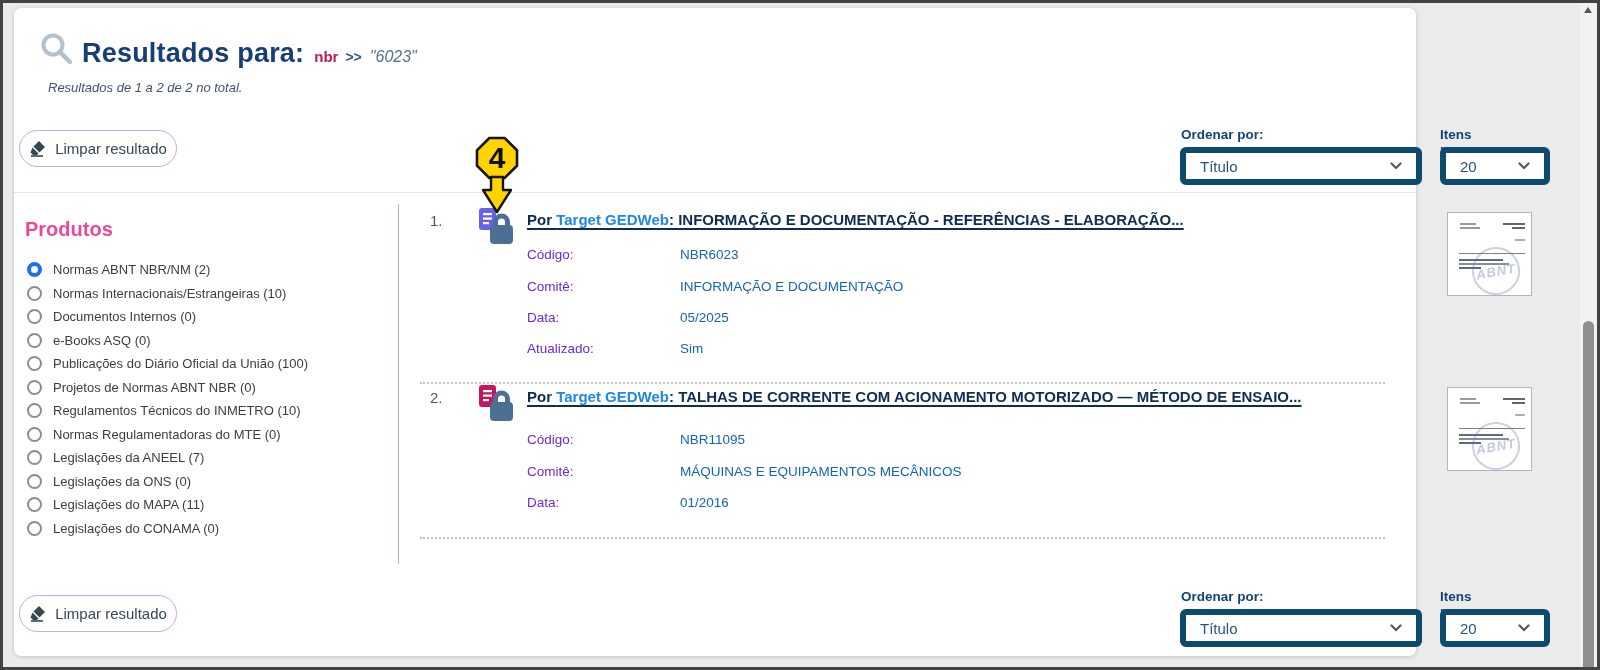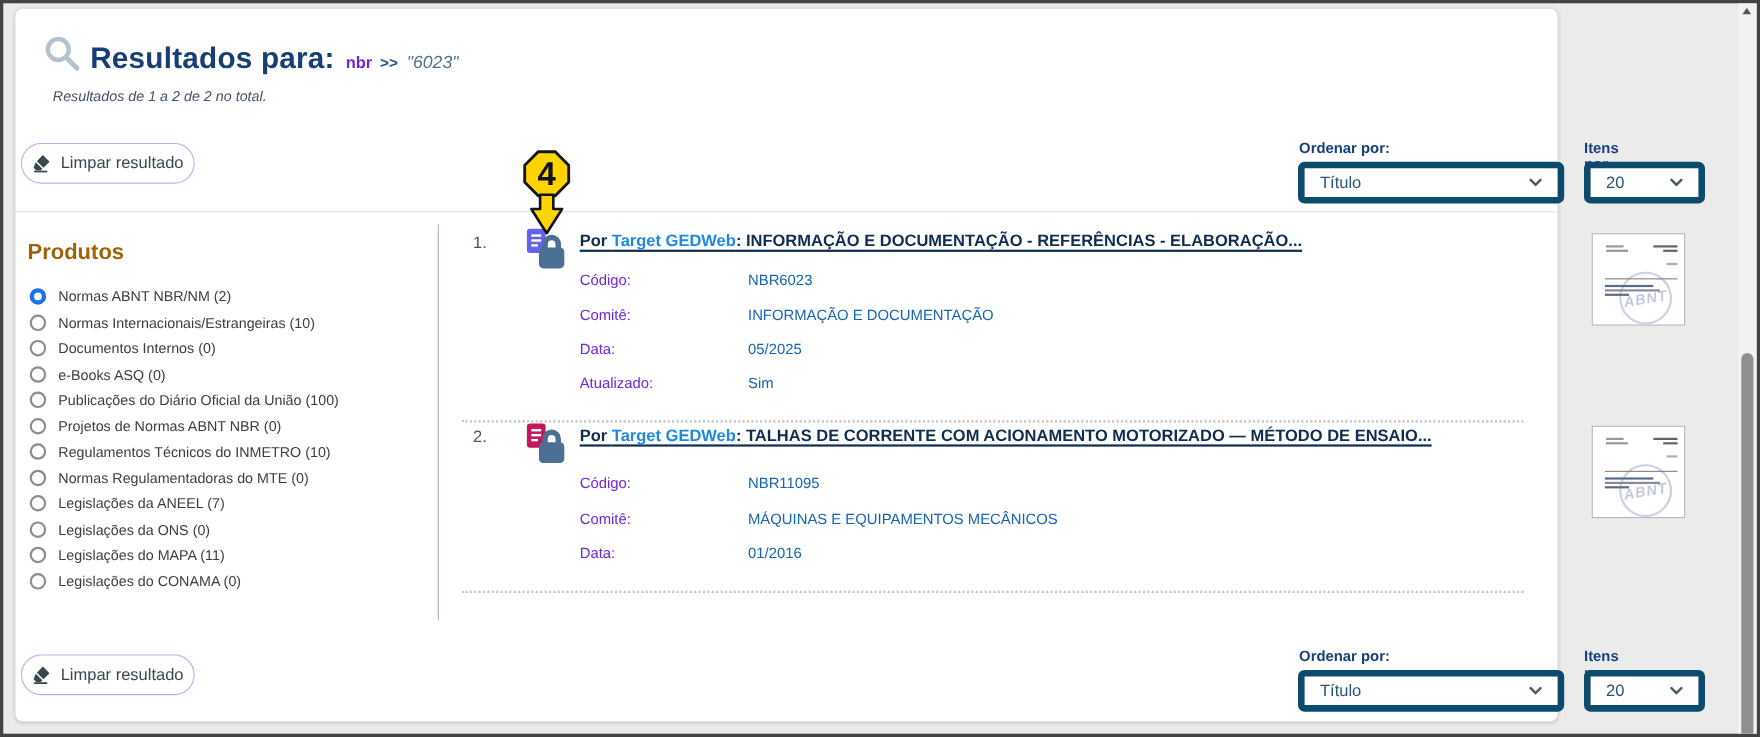--- a/index.html
+++ b/index.html
@@ -13,21 +13,21 @@
   .scroll-thumb { position:absolute; left:3px; width:11px; top:318px; bottom:-6px; background:#8f8f8f; border-radius:6px; }
 
   
   .page { position:absolute; left:11px; top:5px; width:1402px; height:648px; background:#ffffff;
     border-radius:7px; box-shadow:0 1px 4px rgba(0,0,0,.18); }
 
   
   .search-icon { position:absolute; left:24px; top:22px; }
   .title-row { position:absolute; left:68px; top:30px; display:flex; align-items:baseline; white-space:nowrap; }
   .page-title { font-size:27px; font-weight:bold; color:#173e75; letter-spacing:.2px; }
-  .query-scope { font-size:15px; font-weight:bold; color:#6d28d9; margin-left:10px; }
+  .query-scope { font-size:15px; font-weight:bold; color:#be185d; margin-left:10px; }
   .query-sep { font-size:14px; font-weight:bold; color:#2d5584; margin-left:7px; }
   .query-term { font-size:16px; font-style:italic; color:#51718c; margin-left:8px; }
   .results-summary { position:absolute; left:34px; top:72px; font-size:13px; font-style:italic; color:#44506b; }
 
   
   .clear-btn { position:absolute; left:5px; width:158px; height:37px; background:#fff;
     border:1px solid #c5a9ef; border-radius:19px; display:flex; align-items:center; justify-content:center;
     gap:9px; cursor:pointer; }
   .clear-btn.top { top:122px; }
   .clear-btn.bottom { top:587px; }
@@ -40,21 +40,21 @@
   .sel-sort.top, .sel-pp.top { top:139px; }
   .lbl-sort.bottom, .lbl-pp.bottom { top:581px; }
   .sel-sort.bottom, .sel-pp.bottom { top:601px; }
   .lbl-sort { left:1167px; } .sel-sort { left:1166px; width:242px; }
   .lbl-pp { left:1426px; } .sel-pp { left:1426px; width:110px;gap:28px; }
 
   .h-divider { position:absolute; left:0; right:0; top:184px; height:1px; background:#e3e3e3; }
   .v-divider { position:absolute; left:384px; top:196px; height:360px; width:1px; background:#aab4be; }
 
   
-  .sidebar-heading { position:absolute; left:11px; top:210px; font-size:20px; font-weight:bold; color:#a16207; }
+  .sidebar-heading { position:absolute; left:11px; top:210px; font-size:20px; font-weight:bold; color:#ec4899; }
   .sidebar-list { position:absolute; left:13px; top:250px; width:370px; }
   .radio-row { display:flex; align-items:center; height:23.5px; cursor:pointer; }
   .radio { width:15px; height:15px; border:2px solid #8d8d8d; border-radius:50%; background:#fff; flex:0 0 15px; }
   .radio.checked { border:4.5px solid #1a73e8; }
   .radio-label { font-size:13px; color:#3d3d3d; margin-left:11px; white-space:nowrap; }
 
   
   .result-item { position:absolute; left:406px; right:20px; }
   .result-item.one { top:195px; height:170px; }
   .result-item.two { top:372px; height:150px; }

